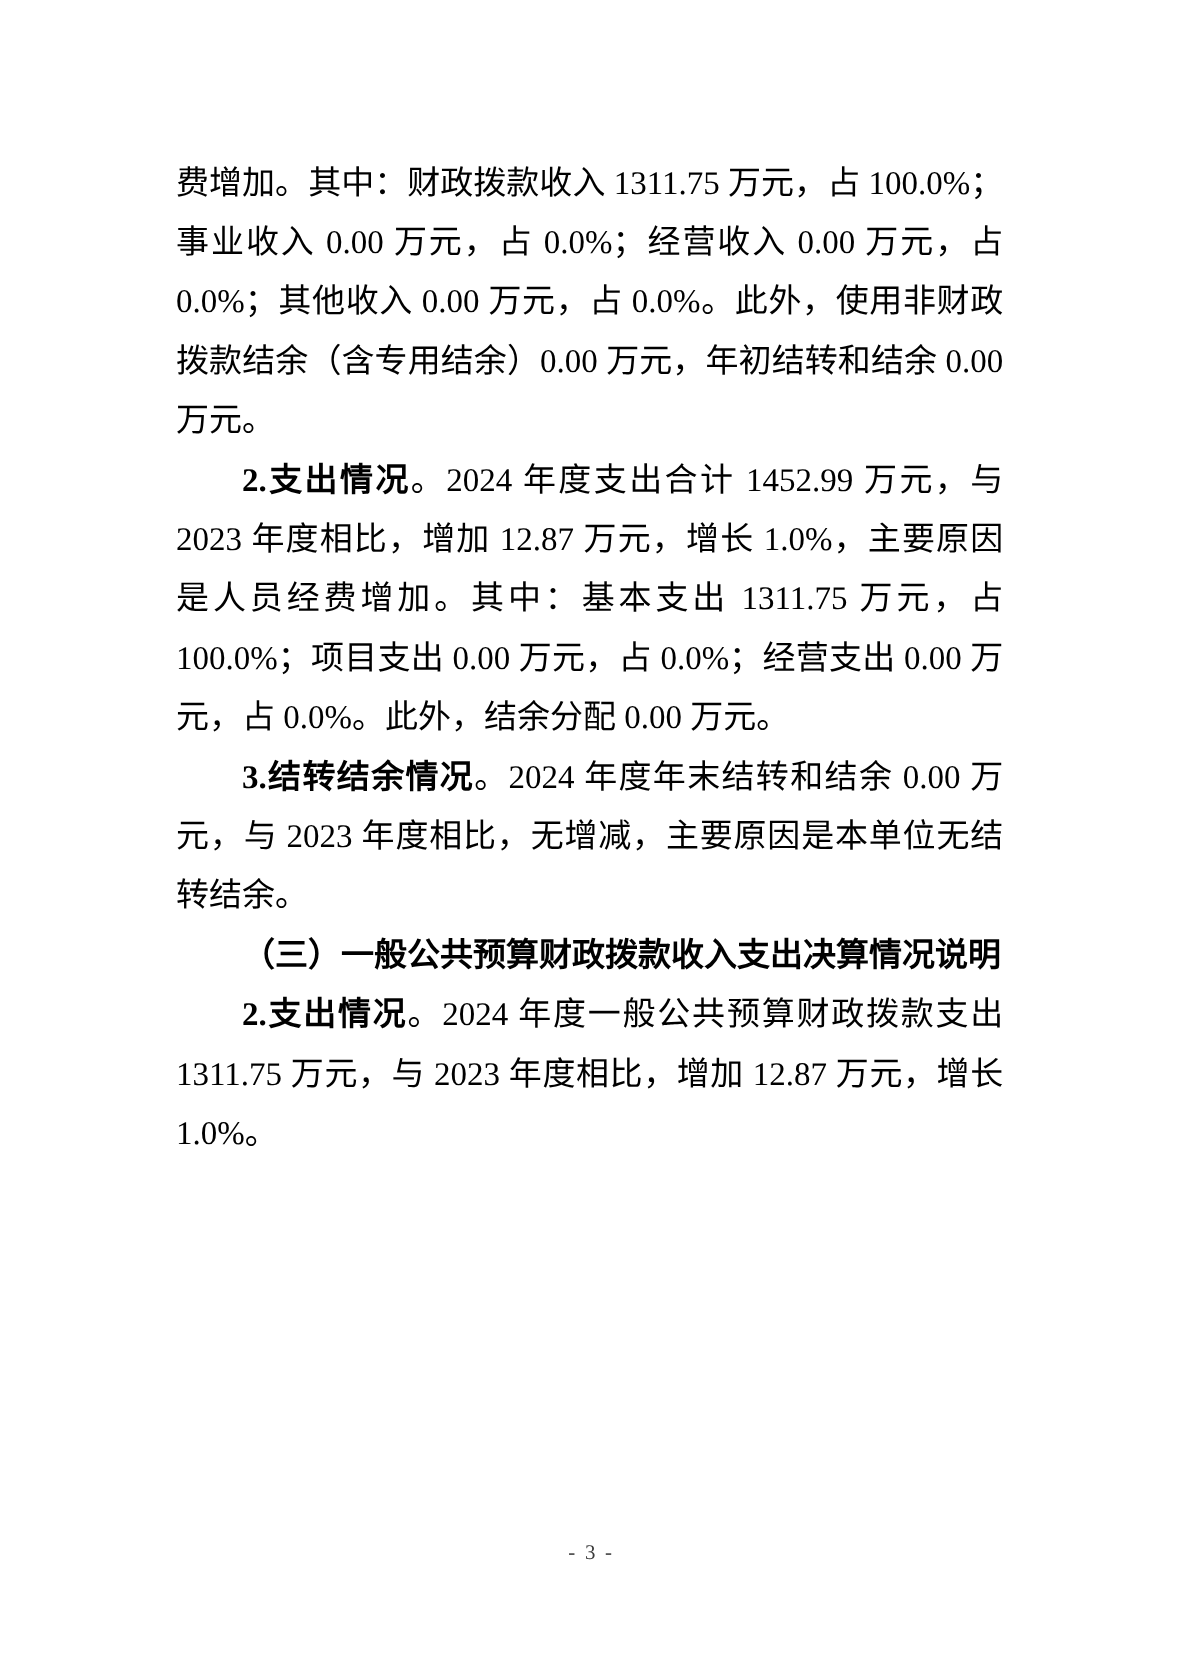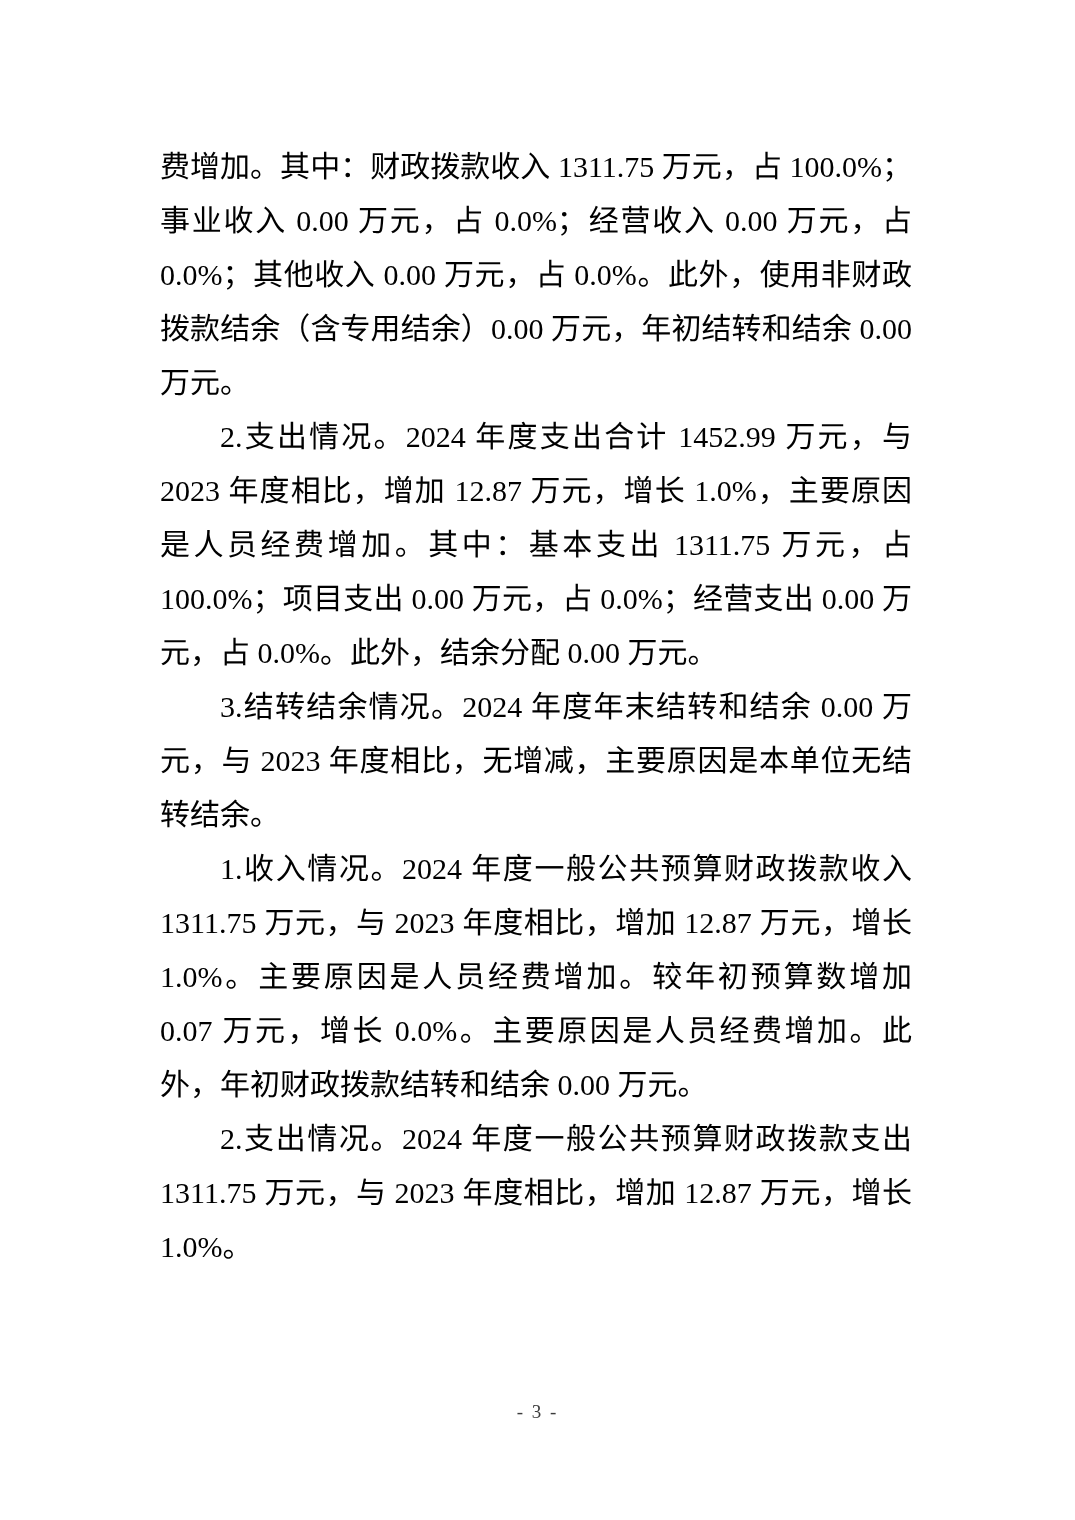--- a/index.html
+++ b/index.html
@@ -26,38 +26,38 @@
     text-align: justify;
   }
   .content p {
     margin: 0;
     padding: 0;
   }
   .content p.indent {
     text-indent: 2em;
   }
   .seg-bold {
-    font-weight: normal;
+    font-weight: bold;
   }
   .page-footer {
     position: absolute;
     top: 1401px;
     left: 0;
     width: 100%;
     text-align: center;
     font-size: 19px;
     letter-spacing: 2px;
     color: #3c3c3c;
   }
 </style>
 </head>
 <body>
 
 <div class="page">
   <main class="content" id="document-body">
       <p><span class="seg-regular">费增加。其中：财政拨款收入 1311.75 万元，占 100.0%；事业收入 0.00 万元，占 0.0%；经营收入 0.00 万元，占 0.0%；其他收入 0.00 万元，占 0.0%。此外，使用非财政拨款结余（含专用结余）0.00 万元，年初结转和结余 0.00 万元。</span></p>
       <p class="indent"><span class="seg-bold">2.支出情况</span><span class="seg-regular">。2024 年度支出合计 1452.99 万元，与 2023 年度相比，增加 12.87 万元，增长 1.0%，主要原因是人员经费增加。其中：基本支出 1311.75 万元，占 100.0%；项目支出 0.00 万元，占 0.0%；经营支出 0.00 万元，占 0.0%。此外，结余分配 0.00 万元。</span></p>
       <p class="indent"><span class="seg-bold">3.结转结余情况</span><span class="seg-regular">。2024 年度年末结转和结余 0.00 万元，与 2023 年度相比，无增减，主要原因是本单位无结转结余。</span></p>
-      <p class="indent"><span class="seg-bold">1.收入情况</span><span class="seg-regular">。2024 年度一般公共预算财政拨款收入 1311.75 万元，与 2023 年度相比，增加 12.87 万元，增长 1.0%。主要原因是人员经费增加。较年初预算数增加 0.07 万元，增长 0.0%。主要原因是人员经费增加。此外，年初财政拨款结转和结余 0.00 万元。</span></p>
+      <p class="indent"><span class="seg-bold">（三）一般公共预算财政拨款收入支出决算情况说明</span></p>
       <p class="indent"><span class="seg-bold">2.支出情况</span><span class="seg-regular">。2024 年度一般公共预算财政拨款支出 1311.75 万元，与 2023 年度相比，增加 12.87 万元，增长 1.0%。</span></p>
     </main>
   <footer class="page-footer">- 3 -</footer>
 </div>
 
 </body></html>

